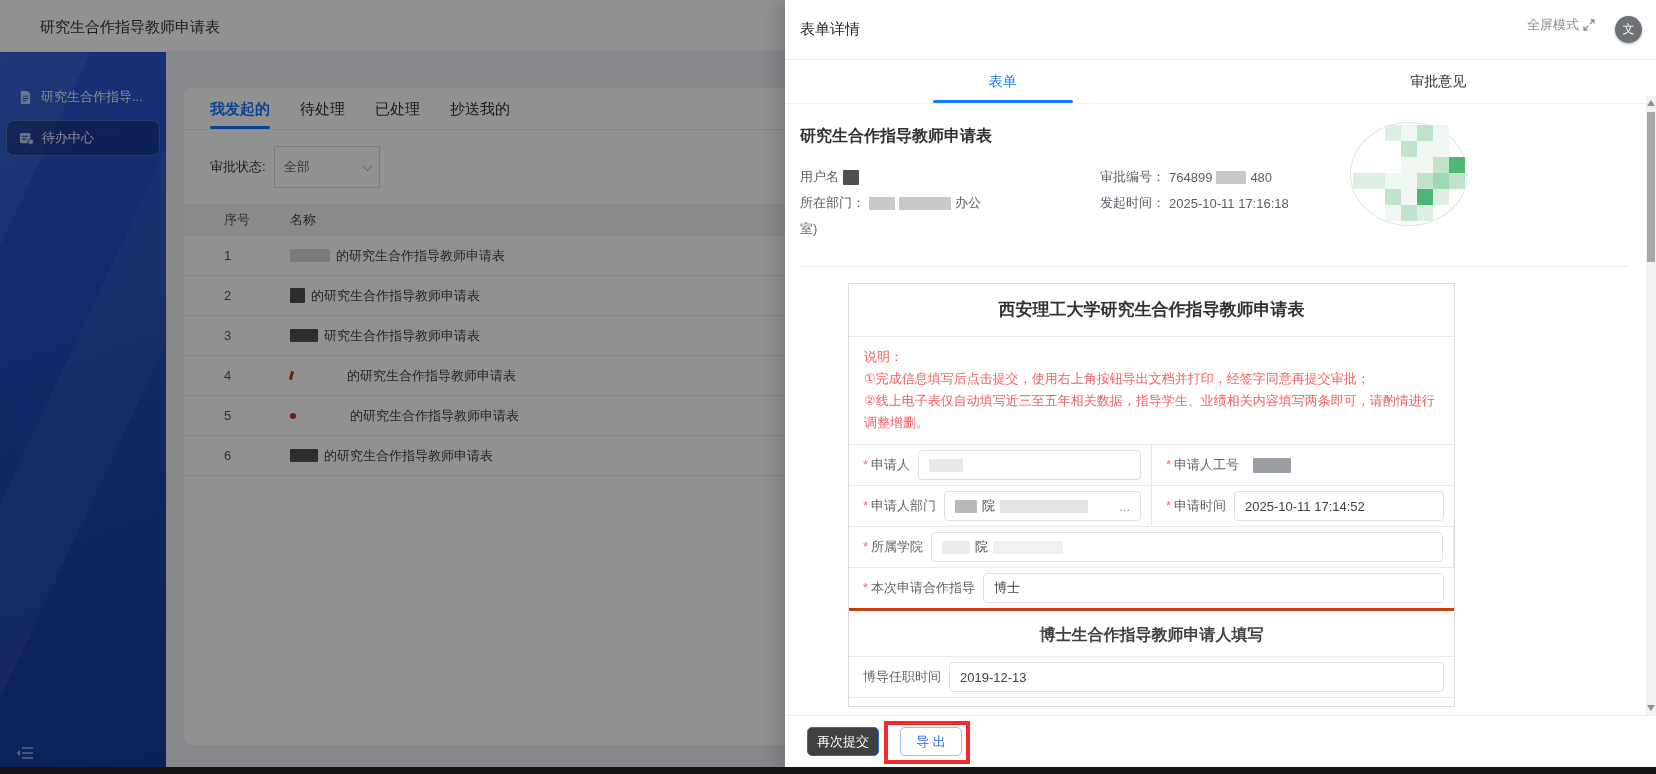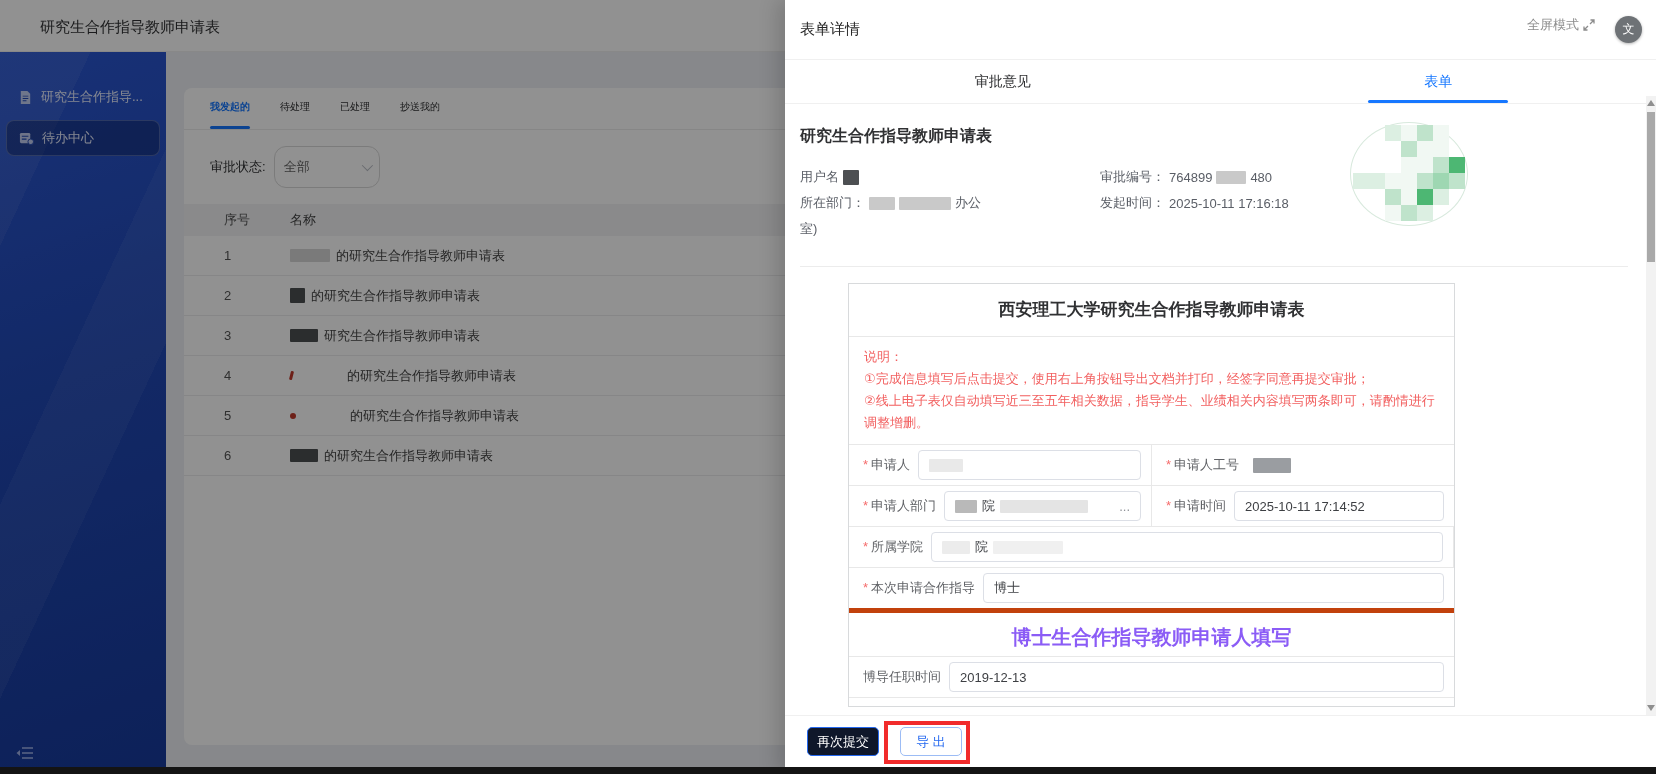--- a/index.html
+++ b/index.html
@@ -15,26 +15,26 @@
     background:linear-gradient(115deg, rgba(255,255,255,0.06) 0 18%, transparent 18% 42%, rgba(255,255,255,0.05) 42% 60%, transparent 60%); }
   .side-item { position:relative; display:flex; align-items:center; gap:8px; color:#e8edff; height:34px; padding-left:18px; cursor:pointer; }
   .side-item.boxed { margin:6px 6px 0 6px; padding-left:12px; height:36px; border-radius:8px; background:rgba(5,16,56,0.35); border:1px solid rgba(255,255,255,0.22); }
   .side-item .lbl { font-size:13px; white-space:nowrap; }
   .side-icon { width:15px; height:15px; flex:0 0 auto; opacity:0.92; }
   .collapse-btn { position:absolute; left:16px; bottom:14px; width:18px; height:14px; cursor:pointer; }
 
   .workarea { position:absolute; left:166px; top:52px; right:0; bottom:0; background:#eef0f4; z-index:1; }
   .main-card { position:absolute; left:18px; top:36px; width:612px; height:657px; background:#fff; border-radius:8px; }
   .tabs-row { position:relative; display:flex; gap:30px; padding:12px 0 0 26px; border-bottom:1px solid #ececec; height:42px; }
-  .mtab { font-size:10px; color:#303133; padding-bottom:8px; position:relative; cursor:pointer; }
+  .mtab { font-size:15px; color:#303133; padding-bottom:8px; position:relative; cursor:pointer; }
   .mtab.active { color:#1677ff; font-weight:bold; }
   .mtab.active::after { content:""; position:absolute; left:0; right:0; bottom:0; height:3px; background:#1677ff; border-radius:2px; }
   .filter-row { display:flex; align-items:center; gap:8px; padding:16px 0 0 26px; }
   .filter-label { color:#303133; }
-  .select-box { width:106px; height:42px; border:1px solid #d9d9d9; border-radius:12px; display:flex; align-items:center; justify-content:space-between; padding:16px 9px; color:#666; background:#fff; cursor:pointer; }
+  .select-box { width:106px; height:42px; border:1px solid #d9d9d9; border-radius:0; display:flex; align-items:center; justify-content:space-between; padding:16px 9px; color:#666; background:#fff; cursor:pointer; }
   .chev { width:8px; height:8px; border-right:1.5px solid #b9bdc4; border-bottom:1.5px solid #b9bdc4; transform:rotate(45deg) translateY(-2px); }
   .tbl { margin-top:16px; }
   .thead { display:flex; background:#f2f3f5; height:32px; align-items:center; color:#606266; }
   .trow { display:flex; height:40px; align-items:center; border-bottom:1px solid #ebeced; cursor:pointer; }
   .c-no { width:106px; padding-left:40px; color:#555; }
   .c-name { display:flex; align-items:center; gap:6px; color:#444; }
   .redact { display:inline-block; height:13px; border-radius:1px; }
   .redact.light { background:#d6d6d6; width:40px; }
   .redact.dark { background:#4d4f52; width:28px; }
   .redact.sq { background:#4d4f52; width:15px; height:15px; }
@@ -69,26 +69,26 @@
   .fc-title { height:52px; line-height:52px; text-align:center; font-size:17px; font-weight:bold; color:#303133; }
   .fc-notes { border-top:1px solid #e8e8e8; padding:9px 15px 10px 15px; color:#f25f5f; font-size:13px; line-height:22px; }
   .frow { display:flex; border-top:1px solid #e8e8e8; min-height:41px; }
   .fcell { flex:1; display:flex; align-items:center; padding:5px 10px; min-width:0; }
   .fcell.bordered { border-right:1px solid #e8e8e8; }
   .flabel { white-space:nowrap; color:#606266; margin:0 8px 0 4px; }
   .star { color:#f56c6c; margin-right:3px; }
   .finput { flex:1; height:30px; border:1px solid #dcdfe6; border-radius:4px; display:flex; align-items:center; padding:0 10px; color:#3d3f43; gap:5px; min-width:0; }
   .fplain { flex:1; display:flex; align-items:center; padding-left:6px; gap:5px; }
   .dots { color:#909399; margin-left:auto; }
-  .sec-head { border-top:5px solid #c2410c; height:48px; line-height:48px; text-align:center; font-size:20px; font-weight:bold; color:#8b5cf6; }
+  .sec-head { border-top:3px solid #c2410c; height:48px; line-height:48px; text-align:center; font-size:16px; font-weight:bold; color:#404040; }
   .stub-row { border-top:1px solid #e8e8e8; height:9px; }
 
   .panel-footer { position:absolute; left:0; right:0; bottom:7px; height:52px; background:#fff; border-top:1px solid #f0f0f0; display:flex; align-items:center; padding-left:22px; z-index:12; }
   .btn { height:29px; border-radius:5px; font-size:13px; display:flex; align-items:center; justify-content:center; cursor:pointer; }
-  .btn-primary { width:72px; background:#0f172a; color:#fff; border:1px solid #2569f0; }
+  .btn-primary { width:72px; background:#404040; color:#fff; border:1px solid #2569f0; }
   .btn-outline { width:62px; background:#fff; color:#2569f0; border:1px solid #9cbcf5; margin-left:21px; }
   .annot-rect { position:absolute; left:99px; top:5px; width:86px; height:43px; border:4px solid #f12b2b; pointer-events:none; }
 
   .pscroll { position:absolute; right:0; top:96px; bottom:59px; width:10px; background:#f2f2f2; z-index:11; }
   .ps-thumb { position:absolute; left:1px; width:8px; top:16px; height:150px; background:#a9a9a9; }
   .ps-arrow { position:absolute; left:1px; width:0; height:0; border-left:4px solid transparent; border-right:4px solid transparent; }
   .ps-up { top:4px; border-bottom:6px solid #8f8f8f; }
   .ps-down { bottom:4px; border-top:6px solid #8f8f8f; }
 
   .bottom-strip { position:absolute; left:0; right:0; bottom:0; height:7px; background:#141414; z-index:30; }
@@ -210,22 +210,22 @@
             <path d="M7.5 1h3.5v3.5M11 1L7 5M4.5 11H1V7.5M1 11l4-4" stroke="#8c8c8c" stroke-width="1.3" fill="none"></path>
           </svg>
       </div>
       <div class="translate-btn">
         <span>文</span>
       </div>
     </div>
   </div>
 
   <div class="panel-tabs">
+    <div class="ptab active">表单</div>
     <div class="ptab">审批意见</div>
-    <div class="ptab active">表单</div>
   </div>
 
   <div class="info-sec">
     <div class="info-title">研究生合作指导教师申请表</div>
 
     <div class="meta" style="left:0; top:64px;">
       <span>用户名</span>
         <span class="m-block" style="width:16px; height:15px; background:#4d4f52;"></span>
     </div>
     <div class="meta" style="left:300px; top:64px;">

